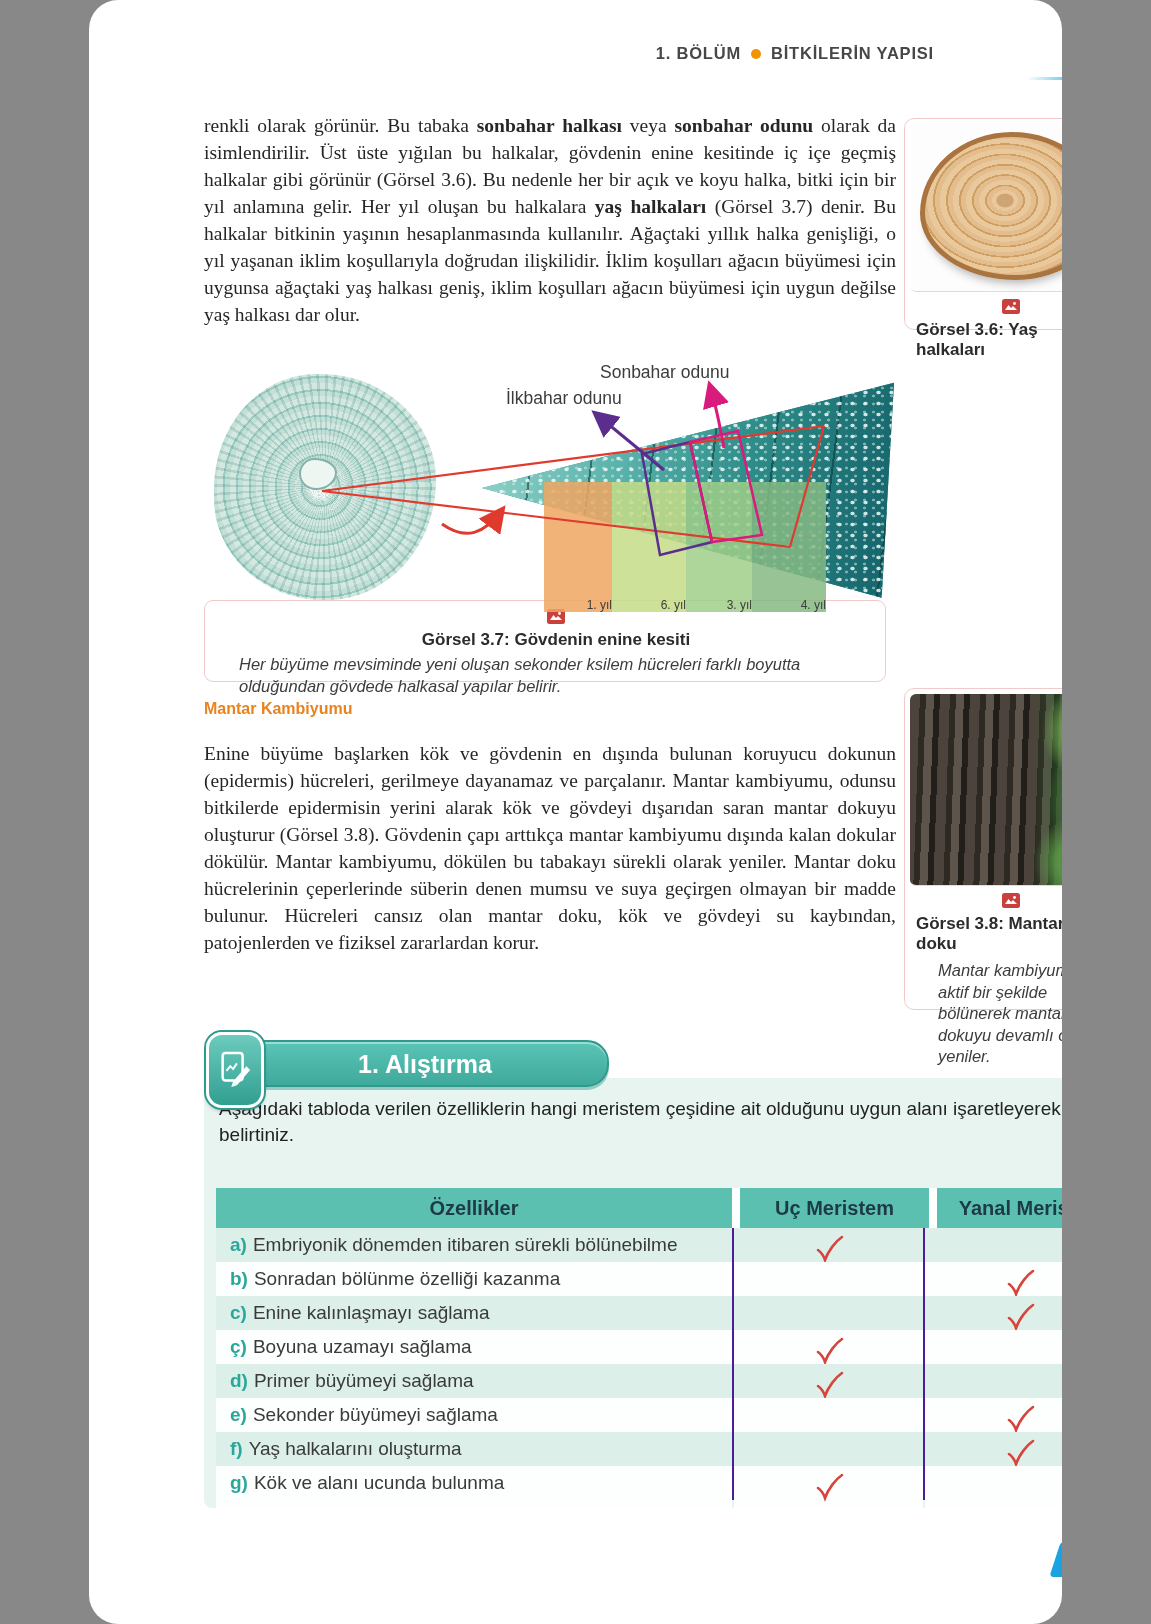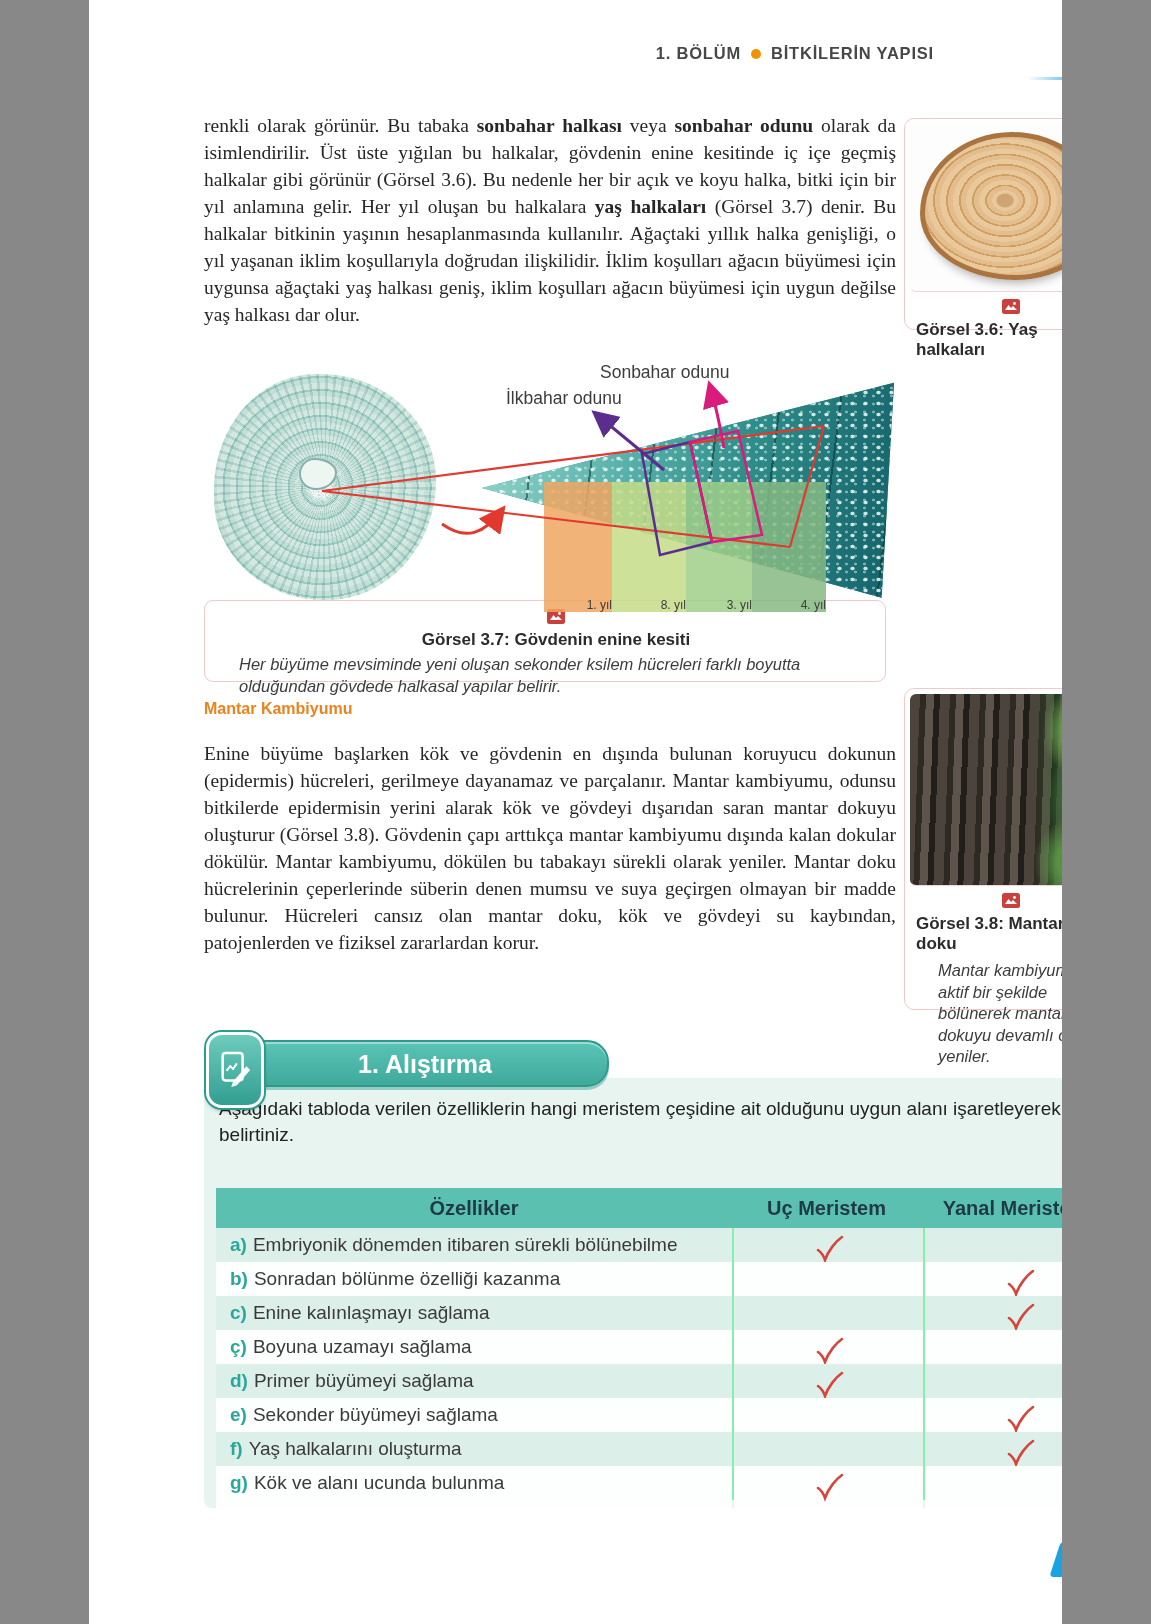--- a/index.html
+++ b/index.html
@@ -1,17 +1,17 @@
 <!DOCTYPE html>
 <html lang="tr"><head>
 <meta charset="utf-8">
 <style>
   * { margin:0; padding:0; box-sizing:border-box; }
   body { background:#888; font-family:"Liberation Sans", sans-serif; }
-  .page { position:relative; width:973px; height:1624px; background:#ffffff; overflow:hidden; margin:0 auto; }
+  .page { position:relative; width:973px; height:1624px; background:#ffffff; overflow:hidden; margin:0 auto;border-radius:29px; }
 
   
   .hdr-text { position:absolute; top:44px; right:128px; display:flex; align-items:center; gap:10px;
     font-size:16.5px; font-weight:600; letter-spacing:.8px; color:#474746; }
   .hdr-dot { width:10px; height:10px; border-radius:50%; background:#f39200; }
   .hdr-slash { position:absolute; top:39px; width:21px; height:35px; background:#1ba2e0; transform:skewX(-24deg); border-radius:3px; }
   .hdr-slash.s1 { left:1040px; } .hdr-slash.s2 { left:1070px; }
   .hdr-block { position:absolute; top:38px; left:1102px; width:90px; height:31px; background:#1ba2e0; transform:skewX(-24deg); border-radius:6px 0 0 3px; }
   .hdr-line { position:absolute; top:77px; left:938px; width:213px; height:3px; background:linear-gradient(to right, rgba(27,162,224,0), #1ba2e0 30%, #1ba2e0); }
 
@@ -93,24 +93,24 @@
     box-shadow:inset 0 2px 0 rgba(255,255,255,.4), 0 3px 0 rgba(46,154,140,.45);
     color:#fff; font-size:25px; font-weight:700; text-align:center; line-height:44px; }
   .ex-badge { position:absolute; left:117px; top:1032px; width:58px; height:76px; z-index:4;
     background:linear-gradient(#6fcdbf, #2f9d8f); border-radius:16px;
     box-shadow:inset 0 0 0 3px #ffffff, 0 0 0 2px #2e9a8c, 0 3px 4px rgba(0,0,0,.2);
     display:flex; align-items:center; justify-content:center; }
   .ex-instr { position:absolute; left:130px; top:1096px; width:892px; z-index:2;
     font-size:19px; line-height:26px; color:#222; }
 
   .ex-table { position:absolute; left:127px; top:1188px; width:898px; z-index:2; }
-  .t-head { display:grid; grid-template-columns:516px 189px 189px; gap:0; background:#fff; }
+  .t-head { display:grid; grid-template-columns:516px 189px 189px; gap:8px; background:#fff; }
   .t-head > div { background:#5cc0b1; color:#1d3a46; font-size:20px; font-weight:700;
     height:40px; line-height:40px; text-align:center; }
-  .t-row { display:grid; grid-template-columns:516px 189px 189px; gap:2px; background:#86efac; height:34px; margin-top:0; }
+  .t-row { display:grid; grid-template-columns:516px 189px 189px; gap:2px; background:#4c1d95; height:34px; margin-top:0; }
   .t-row.alt > div { background:#dcefe9; }
   .t-row > div { background:#fdfefe; position:relative; }
   .t-cell-label { font-size:19px; color:#3a3a3a; line-height:34px; padding-left:14px; white-space:nowrap; overflow:hidden; }
   .t-letter { color:#2aa79b; font-weight:700; margin-right:6px; }
   .t-check { display:flex; align-items:center; justify-content:center; }
   .t-check svg { width:34px; height:34px; margin-top:4px; }
 
   
   .pg-par { position:absolute; left:966px; top:1542px; width:58px; height:35px; background:#1ba2e0;
     transform:skewX(-18deg); border-radius:4px; color:#fff; font-size:18px; font-weight:700;
@@ -153,21 +153,21 @@
   </div>
 
   <div class="diagram">
     <div class="xc"></div>
     <div class="pith"></div>
     <div class="tri"></div>
     <div class="band band1">
         <div class="band-label">1. yıl</div>
       </div>
     <div class="band band2">
-        <div class="band-label">8. yıl</div>
+        <div class="band-label">6. yıl</div>
       </div>
     <div class="band band3">
         <div class="band-label">3. yıl</div>
       </div>
     <div class="band band4">
         <div class="band-label">4. yıl</div>
       </div>
     <svg class="dgm-svg" viewBox="0 0 692 256">
       <defs>
         <marker id="aR" markerWidth="9" markerHeight="9" refX="7" refY="4.5" orient="auto">

